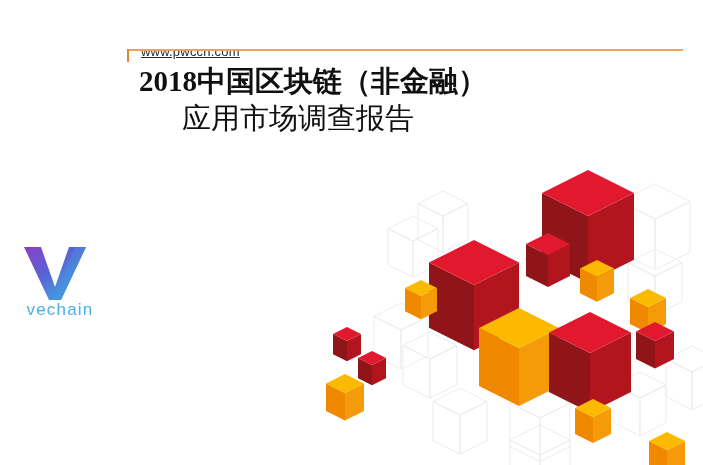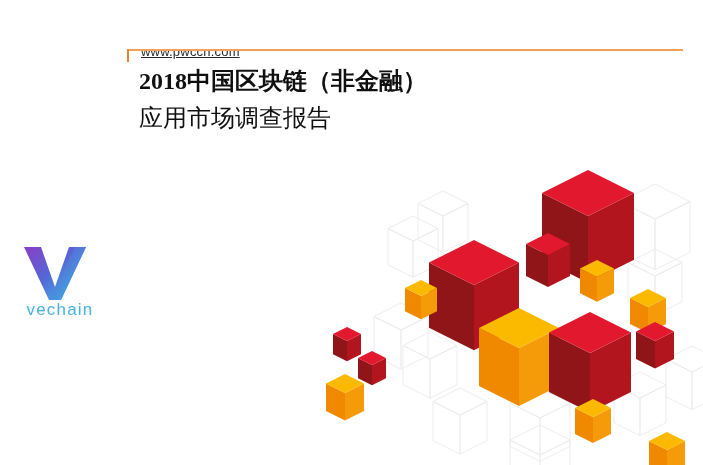--- a/index.html
+++ b/index.html
@@ -45,27 +45,27 @@
   }
 
   
   #title-block {
     position: absolute;
     left: 139px;
     top: 63px;
     width: 470px;
     color: #101010;
     font-family: "Liberation Serif", "DejaVu Serif", serif;
-    font-size: 24px;
+    font-size: 29px;
     line-height: 37px;
     font-weight: 700;
     letter-spacing: 0px;
   }
   #title-line-1 { font-weight: 700; display: block; }
-  #title-line-2 { font-weight: 400; display: block; }
+  #title-line-2 { font-weight: 400; display: block; margin-left: 43px; }
 
   
   #vechain-logo {
     position: absolute;
     left: 8px;
     top: 244px;
     width: 104px;
     height: 84px;
   }
   #vechain-mark {

